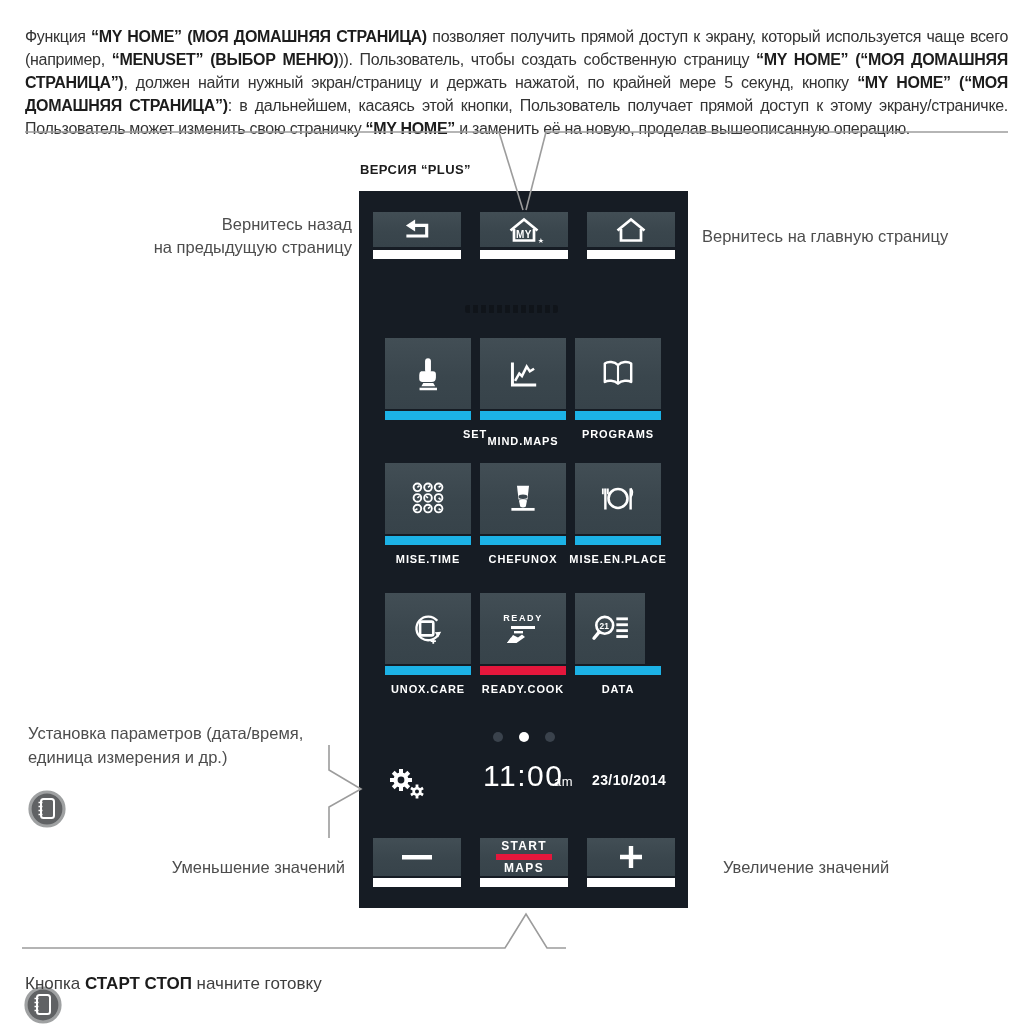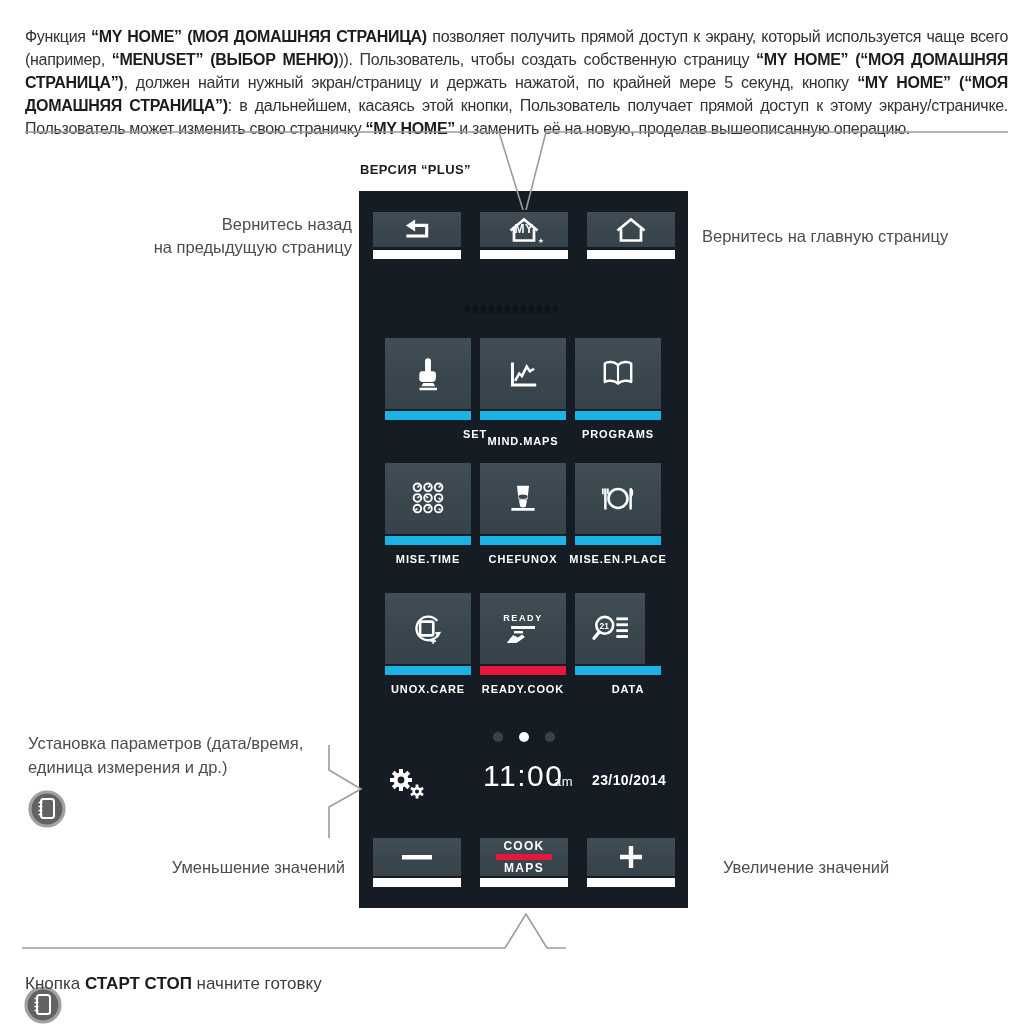--- a/index.html
+++ b/index.html
@@ -38,22 +38,22 @@
   }
   .dots{position:absolute;left:134px;top:541px;display:flex;gap:16px;}
   .dot{width:10px;height:10px;border-radius:50%;background:#3a424c;}
   .dot.active{background:#ffffff;}
   .time-txt{position:absolute;left:124px;top:568px;color:#fff;font-size:30px;letter-spacing:1.5px;}
   .ampm-txt{position:absolute;left:195px;top:583px;color:#fff;font-size:13px;letter-spacing:.5px;}
   .date-txt{position:absolute;left:233px;top:581px;color:#fff;font-size:14px;font-weight:bold;letter-spacing:.4px;}
   .ss-start,.ss-stop{color:#fff;font-size:12px;font-weight:bold;letter-spacing:1.3px;line-height:12px;}
   .ss-redbar{width:56px;height:6.5px;margin:1.5px 0;}
   .my-badge{
-    position:absolute;left:50%;top:6px;transform:translateX(-50%);
-    color:#fff;font-size:12px;font-weight:bold;letter-spacing:.5px;
+    position:absolute;left:50%;top:13px;transform:translateX(-50%);
+    color:#fff;font-size:10px;font-weight:bold;letter-spacing:.5px;
   }
   .my-star{position:absolute;right:-2px;bottom:-1px;color:#fff;font-size:7px;}
   .ready-word{color:#fff;font-size:9px;font-weight:bold;letter-spacing:1.6px;margin-bottom:2px;}
   .lines{position:absolute;left:0;top:0;pointer-events:none;z-index:6;}
   .booklet{position:absolute;}
 </style>
 </head>
 <body>
 
 <p class="header-par"><span>Функция </span><b>“MY HOME” (МОЯ ДОМАШНЯЯ СТРАНИЦА)</b><span> позволяет получить прямой доступ к экрану, который используется чаще всего (например, </span><b>“MENUSET” (ВЫБОР МЕНЮ)</b><span>)). Пользователь, чтобы создать собственную страницу </span><b>“MY HOME” (“МОЯ ДОМАШНЯЯ СТРАНИЦА”)</b><span>, должен найти нужный экран/страницу и держать нажатой, по крайней мере 5 секунд, кнопку </span><b>“MY HOME” (“МОЯ ДОМАШНЯЯ СТРАНИЦА”)</b><span>: в дальнейшем, касаясь этой кнопки, Пользователь получает прямой доступ к этому экрану/страничке. Пользователь может изменить свою страничку </span><b>“MY HOME”</b><span> и заменить её на новую, проделав вышеописанную операцию.</span></p>
@@ -69,21 +69,21 @@
   </g>
 </svg>
 
 <div class="version">ВЕРСИЯ “PLUS”</div>
 
 <div class="callout" style="right:672px;top:213px;text-align:right;">
   <div>Вернитесь назад</div>
   <div>на предыдущую страницу</div>
 </div>
 <div class="callout" style="left:702px;top:225px;">Вернитесь на главную страницу</div>
-<div class="callout" style="left:28px;top:721px;line-height:24px;margin-top:10px;">
+<div class="callout" style="left:28px;top:721px;line-height:24px;">
   <div>Установка параметров (дата/время,</div>
   <div>единица измерения и др.)</div>
 </div>
 <div class="callout" style="right:679px;top:856px;">Уменьшение значений</div>
 <div class="callout" style="left:723px;top:856px;">Увеличение значений</div>
 
 <svg class="booklet" style="left:27px;top:789px;" width="40" height="40" viewBox="0 0 40 40">
   <circle cx="20" cy="20" r="17" fill="#606264" stroke="#9fa1a2" stroke-width="3.2"></circle>
   <rect x="14" y="10" width="13" height="19" rx="2.5" stroke="#fff" stroke-width="2" fill="none"></rect>
   <path d="M11.5 13.5 h4 M11.5 17.5 h4 M11.5 21.5 h4 M11.5 25.5 h4" stroke="#fff" stroke-width="1.5"></path>
@@ -225,21 +225,21 @@
       <circle class="icon-stroke" cx="14" cy="11.5" r="8" stroke-width="2.5"></circle>
       <path class="icon-stroke" d="M8.8 17.8 L3.8 23.8" stroke-width="3.2" stroke-linecap="round"></path>
       <text x="9" y="14.6" font-size="8" fill="#fff" font-weight="bold" font-family="Liberation Sans, sans-serif">21</text>
       <rect x="25" y="4" width="11" height="2.7" fill="#fff"></rect>
       <rect x="25" y="9.6" width="11" height="2.7" fill="#fff"></rect>
       <rect x="25" y="15.2" width="11" height="2.7" fill="#fff"></rect>
       <rect x="25" y="20.8" width="11" height="2.7" fill="#fff"></rect>
     </svg>
   </div>
   <div class="gbar" style="left: 216px; top: 475px; background: rgb(28, 178, 230);"></div>
-  <div class="glabel" style="left:259px;top:492px;margin-left:10px;">DATA</div>
+  <div class="glabel" style="left:259px;top:492px;">DATA</div>
 
   <div class="dots">
     <span class="dot"></span>
     <span class="dot active"></span>
     <span class="dot"></span>
   </div>
 
   <svg style="position:absolute;left:26px;top:574px;" width="40" height="34" viewBox="0 0 40 34">
     <g transform="translate(16,15)" fill="#fff">
       <rect x="-2" y="-11" width="4" height="5"></rect>
@@ -267,21 +267,21 @@
   <span class="time-txt">11:00</span>
   <span class="ampm-txt">am</span>
   <span class="date-txt">23/10/2014</span>
 
   <div class="tile" style="left:14px;top:647px;width:88px;height:38px;">
     <svg width="32" height="8" viewBox="0 0 32 8">
       <rect x="1" y="2" width="30" height="4.5" fill="#fff"></rect>
     </svg>
   </div>
   <div class="tile" style="left:121px;top:647px;width:88px;height:38px;">
-    <span class="ss-start">COOK</span>
+    <span class="ss-start">START</span>
     <div class="ss-redbar" style="background: rgb(229, 23, 60);"></div>
     <span class="ss-stop">MAPS</span>
   </div>
   <div class="tile" style="left:228px;top:647px;width:88px;height:38px;">
     <svg width="30" height="30" viewBox="0 0 30 30">
       <path d="M15 4 V26 M4 15 H26" stroke="#fff" stroke-width="4.4"></path>
     </svg>
   </div>
   <div class="wbar" style="left:14px;top:687px;width:88px;"></div>
   <div class="wbar" style="left:121px;top:687px;width:88px;"></div>

